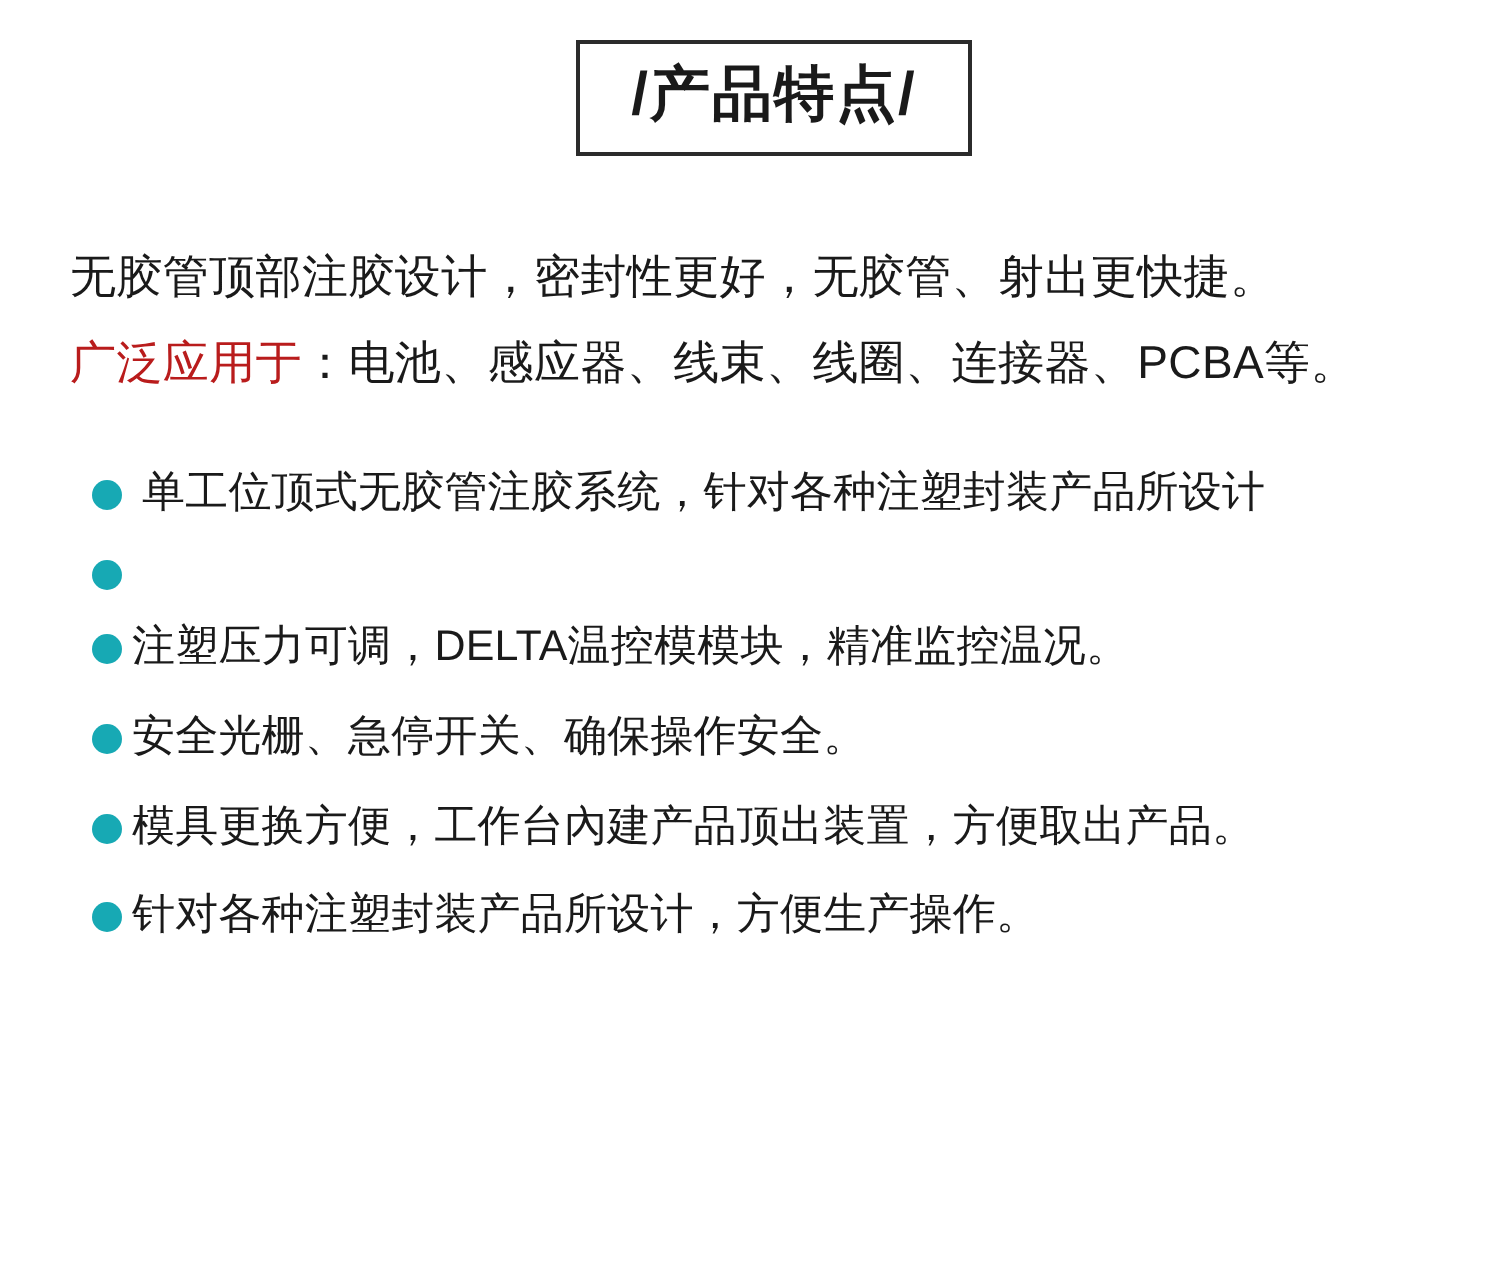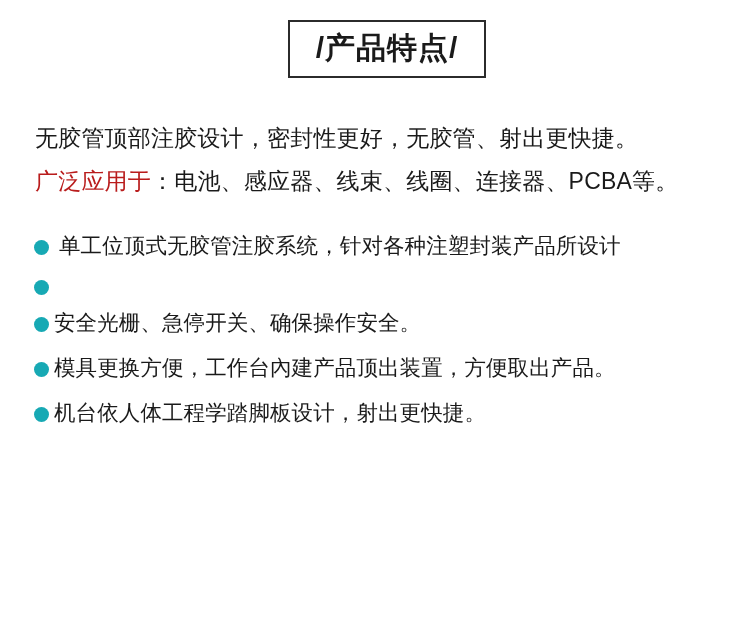--- a/index.html
+++ b/index.html
@@ -54,20 +54,21 @@
     margin-top: 10px;
   }
   .highlight {
     color: #e8151b;
   }
   
   .features {
     margin-top: 34px;
     padding-left: 34px;
     padding-right: 10px;
+    margin-left: 12px;
   }
   .feature {
     display: flex;
     align-items: baseline;
     margin-bottom: 17px;
   }
   .bullet {
     flex: 0 0 auto;
     width: 15px;
     height: 15px;
@@ -105,25 +106,29 @@
   <div class="features">
     <div class="feature first">
       <span class="bullet" style="background: rgb(23, 169, 180);"></span>
       <span class="feature-text">单工位顶式无胶管注胶系统，针对各种注塑封装产品所设计</span>
     </div>
     <div class="feature">
       <span class="bullet" style="background: rgb(23, 169, 180);"></span>
     </div>
     <div class="feature">
       <span class="bullet" style="background: rgb(23, 169, 180);"></span>
+      <span class="feature-text">注塑压力可调，DELTA温控模模块，精准监控温况。</span>
+    </div>
+    <div class="feature">
+      <span class="bullet" style="background: rgb(23, 169, 180);"></span>
       <span class="feature-text">安全光栅、急停开关、确保操作安全。</span>
     </div>
     <div class="feature">
       <span class="bullet" style="background: rgb(23, 169, 180);"></span>
       <span class="feature-text">模具更换方便，工作台內建产品顶出装置，方便取出产品。</span>
     </div>
     <div class="feature">
       <span class="bullet" style="background: rgb(23, 169, 180);"></span>
-      <span class="feature-text">机台依人体工程学踏脚板设计，射出更快捷。</span>
+      <span class="feature-text">针对各种注塑封装产品所设计，方便生产操作。</span>
     </div>
   </div>
 
 </div>
 
 </body></html>

